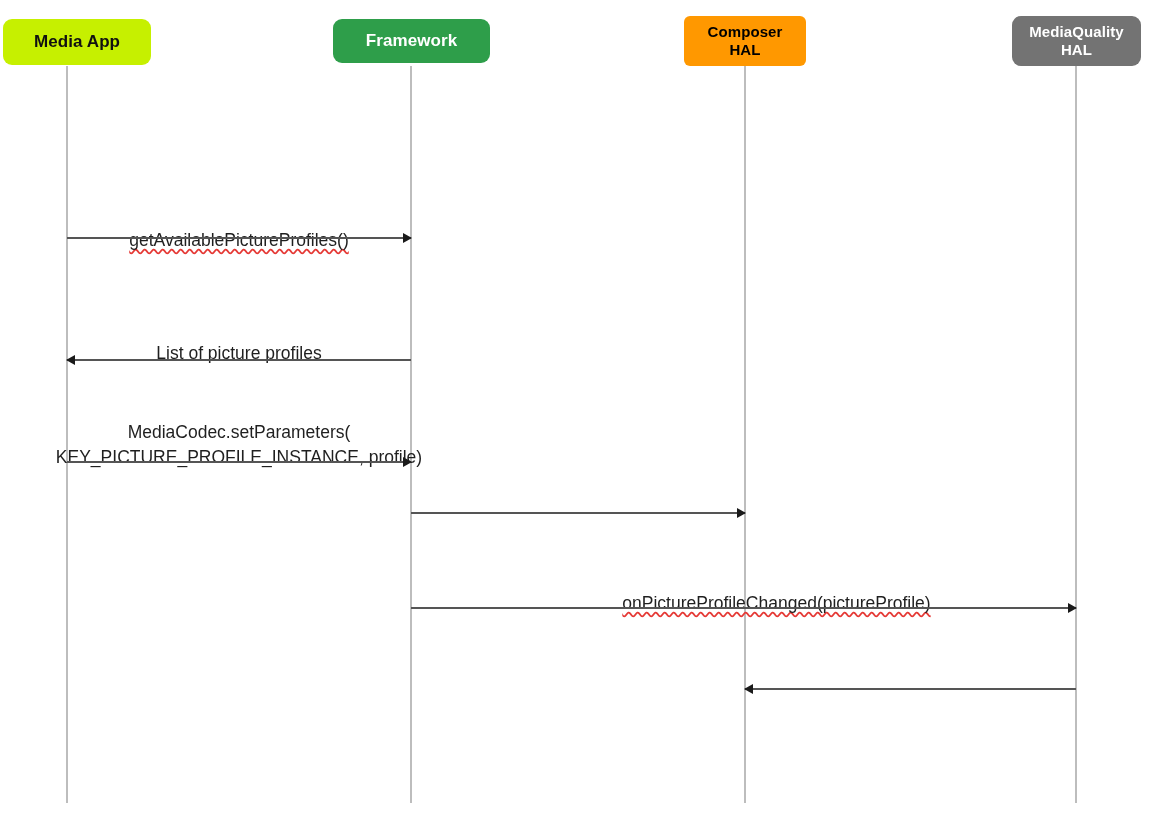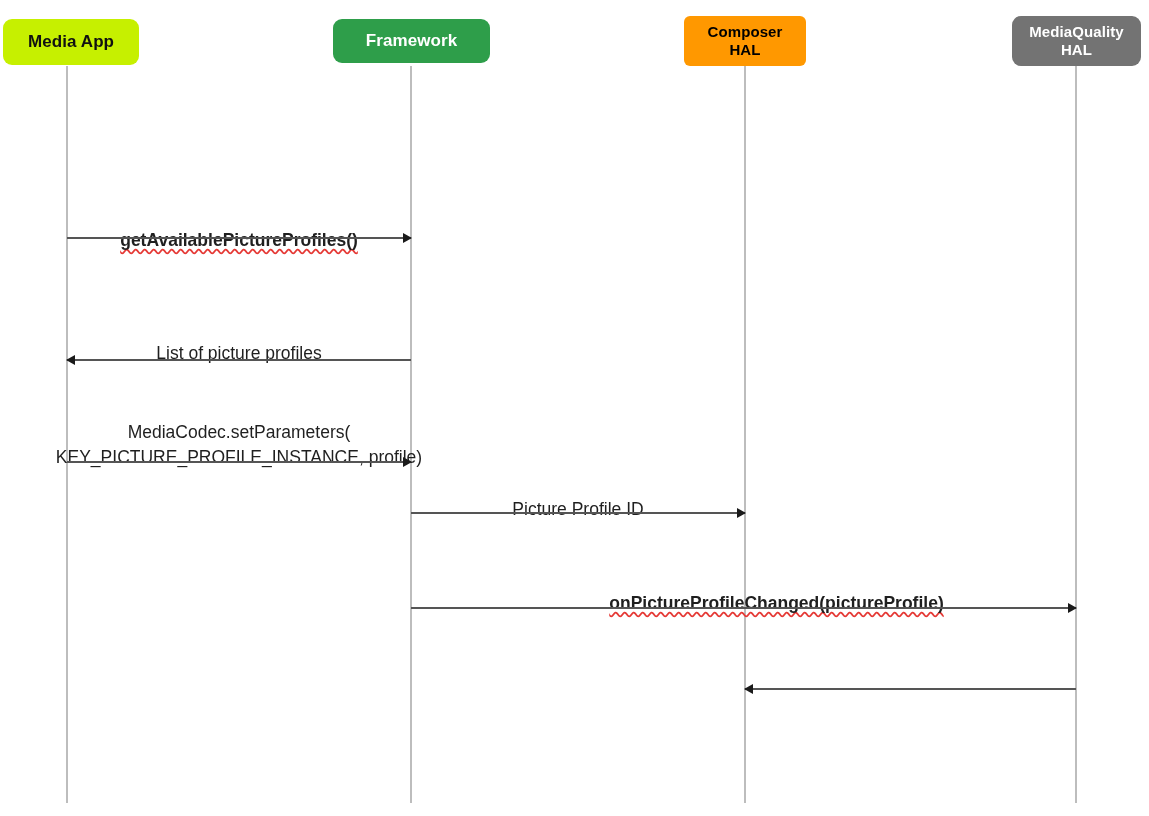--- a/index.html
+++ b/index.html
@@ -28,21 +28,21 @@
     text-align: center;
     border-radius: 9px;
     box-sizing: border-box;
     font-weight: bold;
     line-height: 1.18;
     letter-spacing: 0.1px;
     white-space: pre-line;
     padding: 2px 6px;
   }
   .p-media-app {
-    left: 3px;  top: 19px;  width: 136px; height: 46px;
+    left: 3px;  top: 19px;  width: 148px; height: 46px;
     background: #c6f000;
     color: #111111;
     font-size: 17px;
   }
   .p-framework {
     left: 333px; top: 19px; width: 157px; height: 44px;
     background: #2e9e4a;
     color: #ffffff;
     font-size: 17px;
   }
@@ -99,21 +99,20 @@
     color: #1f1f1f;
     font-size: 17.5px;
     line-height: 25px;
     white-space: pre-line;
     font-family: "Liberation Sans", sans-serif;
   }
   .misspelled {
     text-decoration: underline wavy #e53935;
     text-decoration-skip-ink: none;
     text-underline-offset: 2px;
-    font-weight: bold;
   }
 </style>
 </head>
 <body>
 
 <div id="canvas">
 
   <div class="participant p-media-app">
     <span>Media App</span>
   </div>
@@ -152,23 +151,20 @@
   </div>
 
   <div class="msg-label" style="left:52px; top:395px; width:374px;">
     <span>MediaCodec.setParameters(
 KEY_PICTURE_PROFILE_INSTANCE, profile)</span>
   </div>
   <div class="msg" style="left:67px; top:461px; width:344px;">
     <span class="arrowhead right"></span>
   </div>
 
-  <div class="msg-label" style="left:411px; top:472px; width:334px;">
-    <span>Picture Profile ID</span>
-  </div>
   <div class="msg" style="left:411px; top:512px; width:334px;">
     <span class="arrowhead right"></span>
   </div>
 
   <div class="msg-label" style="left:411px; top:566px; width:665px;padding-left:33px;">
     <span class="misspelled">onPictureProfileChanged(pictureProfile)</span>
   </div>
   <div class="msg" style="left:411px; top:607px; width:665px;">
     <span class="arrowhead right"></span>
   </div>

